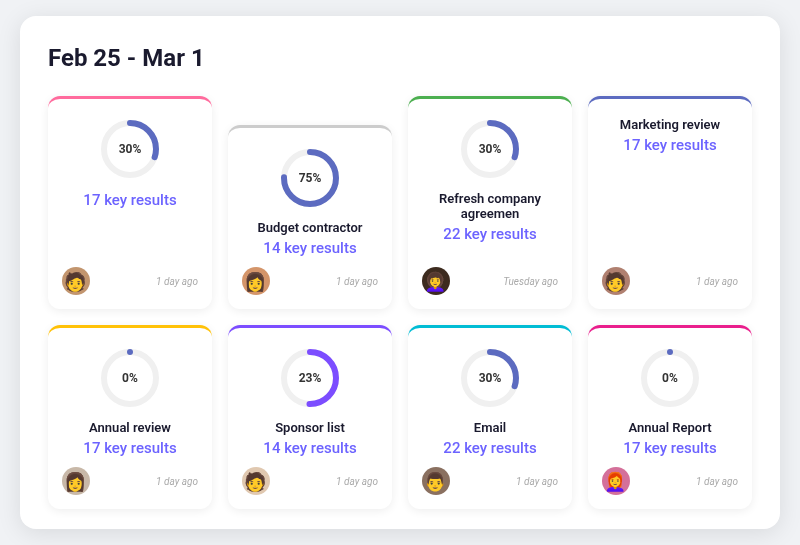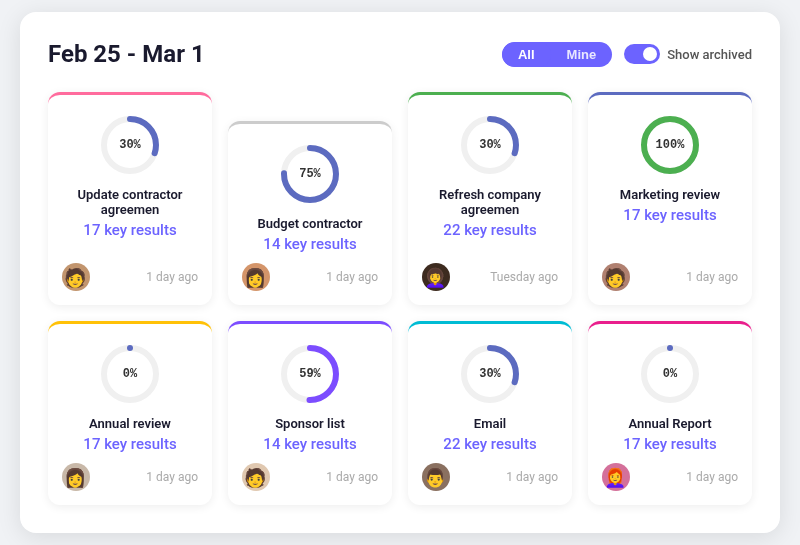--- a/index.html
+++ b/index.html
@@ -10,21 +10,21 @@
       align-items: center;
       justify-content: center;
       min-height: 100vh;
       padding: 10px;
     }
     .app-container {
       background: #fff;
       border-radius: 16px;
       width: 760px;
       min-height: 510px;
-      padding: 28px 28px 28px;
+      padding: 28px 28px 20px;
       box-shadow: 0 4px 24px rgba(0,0,0,0.10);
     }
     .header {
       display: flex;
       align-items: center;
       justify-content: space-between;
       margin-bottom: 24px;
     }
     .header-title {
       font-size: 24px;
@@ -116,21 +116,20 @@
       transform: rotate(-90deg);
     }
     .card-progress .percent-text {
       position: absolute;
       top: 50%;
       left: 50%;
       transform: translate(-50%, -50%) rotate(0deg);
       font-size: 12px;
       font-weight: 700;
       color: #333;
-      font-family: Liberation Mono, monospace;
     }
     .card-title {
       font-size: 13px;
       font-weight: 600;
       color: #1a1a2e;
       text-align: center;
       margin-bottom: 4px;
     }
     .card-subtitle {
       font-size: 15px;
@@ -155,23 +154,24 @@
     }
     .avatar-inner {
       width: 100%;
       height: 100%;
       display: flex;
       align-items: center;
       justify-content: center;
       font-size: 13px;
     }
     .card-time {
-      font-size: 12px;
+      font-size: 10px;
       color: #aaa;
       margin-left: auto;
+      font-style: italic;
     }
     
     .border-pink { border-top-color: #ff6b9d; }
     .border-gray { border-top-color: #ccc; margin-top: 29px; }
     .border-green { border-top-color: #4caf50; }
     .border-indigo { border-top-color: #5c6bc0; }
     .border-yellow { border-top-color: #ffc107; }
     .border-purple { border-top-color: #7c4dff; }
     .border-cyan { border-top-color: #00bcd4; }
     .border-magenta { border-top-color: #e91e8c; }
@@ -182,42 +182,31 @@
     .ring-blue { stroke: #5c6bc0; }
     .ring-green { stroke: #4caf50; }
     .ring-purple { stroke: #7c4dff; }
   </style>
 </head>
 <body>
 
 <div class="app-container">
   <div class="header">
     <h1 class="header-title">Feb 25 - Mar 1</h1>
-    <div class="header-controls">
-      <div class="filter-group">
-        <button class="filter-btn active">All</button>
-        <button class="filter-btn mine">Mine</button>
-      </div>
-      <div class="toggle-container">
-        <div class="toggle-switch"></div>
-        <span>Show archived</span>
-      </div>
-    </div>
   </div>
 
   <div class="cards-grid" id="cards-grid">
   <div class="card border-pink">
     <div class="card-progress">
       <svg width="64" height="64" viewBox="0 0 64 64">
         <circle class="ring-bg" cx="32" cy="32" r="26"></circle>
         <circle class="ring-fill ring-blue" cx="32" cy="32" r="26" stroke-dasharray="49.01 114.35" stroke="#5c6bc0"></circle>
       </svg>
       <span class="percent-text">30%</span>
     </div>
-    <div class="card-title">Update contractor agreemen</div>
     <div class="card-subtitle">17 key results</div>
     <div class="card-footer">
       <div class="avatar" style="background:#c2956e;">
         <div class="avatar-inner" style="font-size:18px;">🧑</div>
       </div>
       <span class="card-time">1 day ago</span>
     </div>
   </div>
       <div class="card border-gray">
     <div class="card-progress">
@@ -247,27 +236,20 @@
     <div class="card-title">Refresh company agreemen</div>
     <div class="card-subtitle">22 key results</div>
     <div class="card-footer">
       <div class="avatar" style="background:#3d2b1f;">
         <div class="avatar-inner" style="font-size:18px;">👩‍🦱</div>
       </div>
       <span class="card-time">Tuesday ago</span>
     </div>
   </div>
       <div class="card border-indigo">
-    <div class="card-progress">
-      <svg width="64" height="64" viewBox="0 0 64 64">
-        <circle class="ring-bg" cx="32" cy="32" r="26"></circle>
-        <circle class="ring-fill ring-green" cx="32" cy="32" r="26" stroke-dasharray="163.36 0.00" stroke="#4caf50"></circle>
-      </svg>
-      <span class="percent-text">100%</span>
-    </div>
     <div class="card-title">Marketing review</div>
     <div class="card-subtitle">17 key results</div>
     <div class="card-footer">
       <div class="avatar" style="background:#b08070;">
         <div class="avatar-inner" style="font-size:18px;">🧑</div>
       </div>
       <span class="card-time">1 day ago</span>
     </div>
   </div>
       <div class="card border-yellow">
@@ -286,21 +268,21 @@
       </div>
       <span class="card-time">1 day ago</span>
     </div>
   </div>
       <div class="card border-purple">
     <div class="card-progress">
       <svg width="64" height="64" viewBox="0 0 64 64">
         <circle class="ring-bg" cx="32" cy="32" r="26"></circle>
         <circle class="ring-fill ring-purple" cx="32" cy="32" r="26" stroke-dasharray="81.68 81.68" stroke="#7c4dff"></circle>
       </svg>
-      <span class="percent-text">59%</span>
+      <span class="percent-text">23%</span>
     </div>
     <div class="card-title">Sponsor list</div>
     <div class="card-subtitle">14 key results</div>
     <div class="card-footer">
       <div class="avatar" style="background:#e0c8b0;">
         <div class="avatar-inner" style="font-size:18px;">🧑</div>
       </div>
       <span class="card-time">1 day ago</span>
     </div>
   </div>

